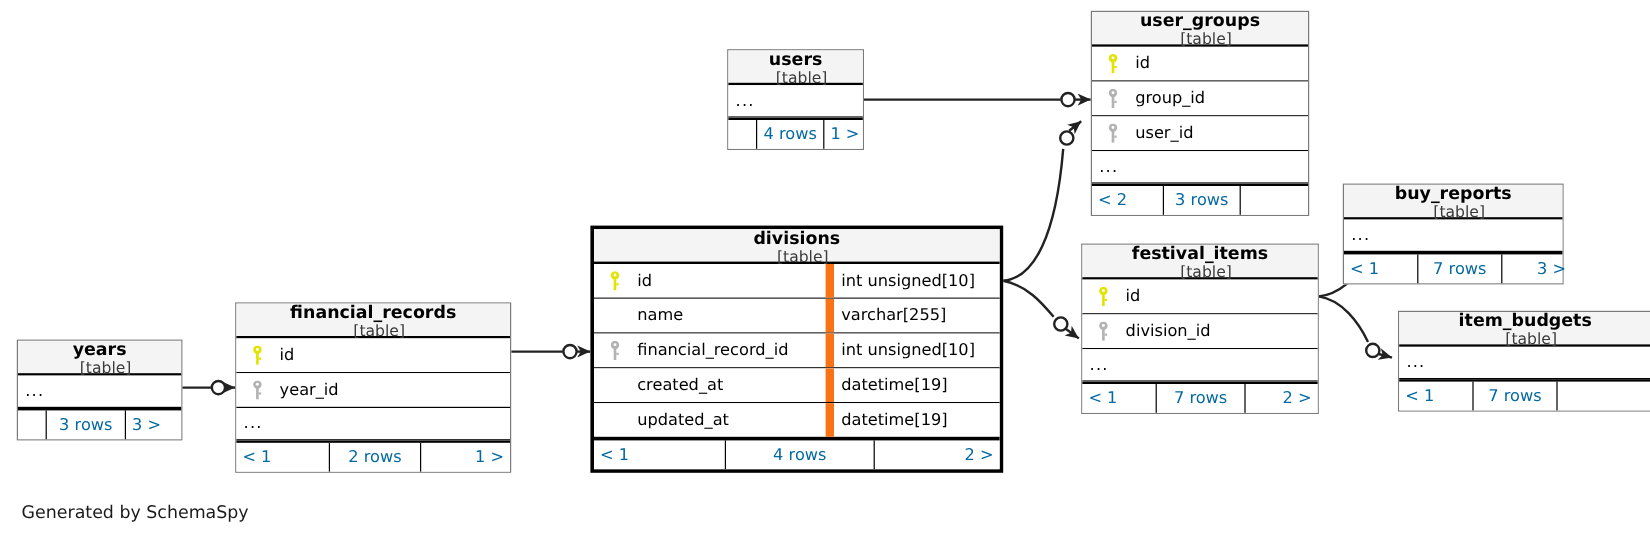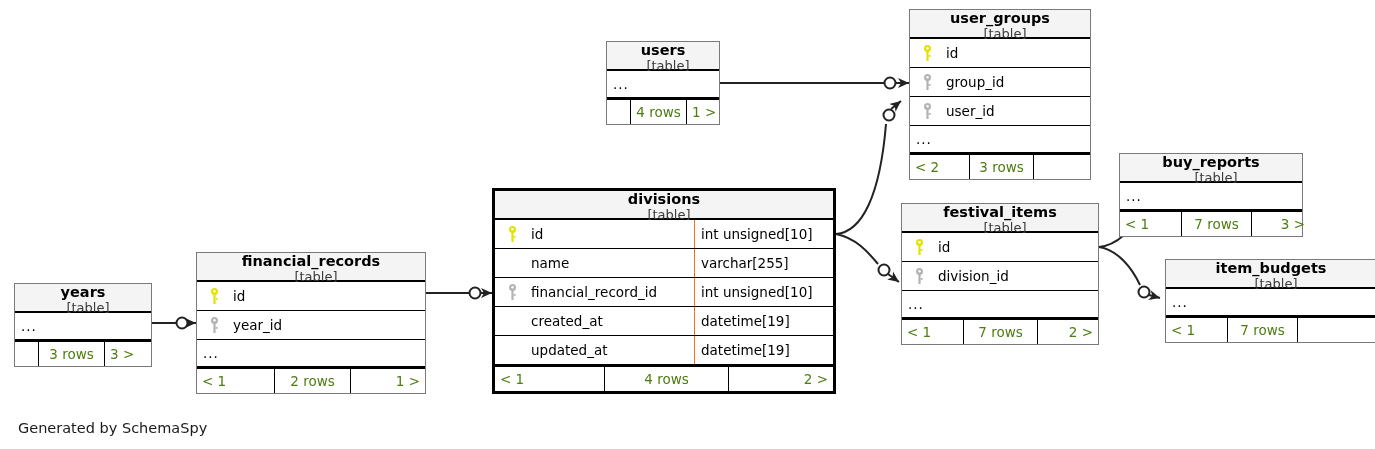--- a/index.html
+++ b/index.html
@@ -77,21 +77,21 @@
     white-space: nowrap;
     overflow: hidden;
   }
   .cell-type {
     flex: 0 0 auto;
     display: flex;
     align-items: center;
     padding: 0 6px;
     font-size: 13.5px;
     color: #000000;
-    border-left: 1px solid #f97316;
+    border-left: 7px solid #f97316;
     white-space: nowrap;
   }
   .ellipsis-row {
     box-sizing: border-box;
     height: 27px;
     display: flex;
     align-items: center;
     padding-left: 6px;
     font-size: 13.5px;
     color: #000;
@@ -117,21 +117,21 @@
     box-sizing: border-box;
     height: 26px;
     display: flex;
     border-top: 2px solid #000000;
     background: #ffffff;
   }
   .foot-cell {
     display: flex;
     align-items: center;
     font-size: 13.5px;
-    color: #4d7c0f;
+    color: #0369a1;
     padding: 0 5px;
     white-space: nowrap;
     border-right: 1px solid #000000;
     box-sizing: border-box;
   }
   .foot-cell:last-child { border-right: none; }
   .foot-prev { justify-content: flex-start; }
   .foot-rows { justify-content: center; }
   .foot-next { justify-content: flex-end; }
   

